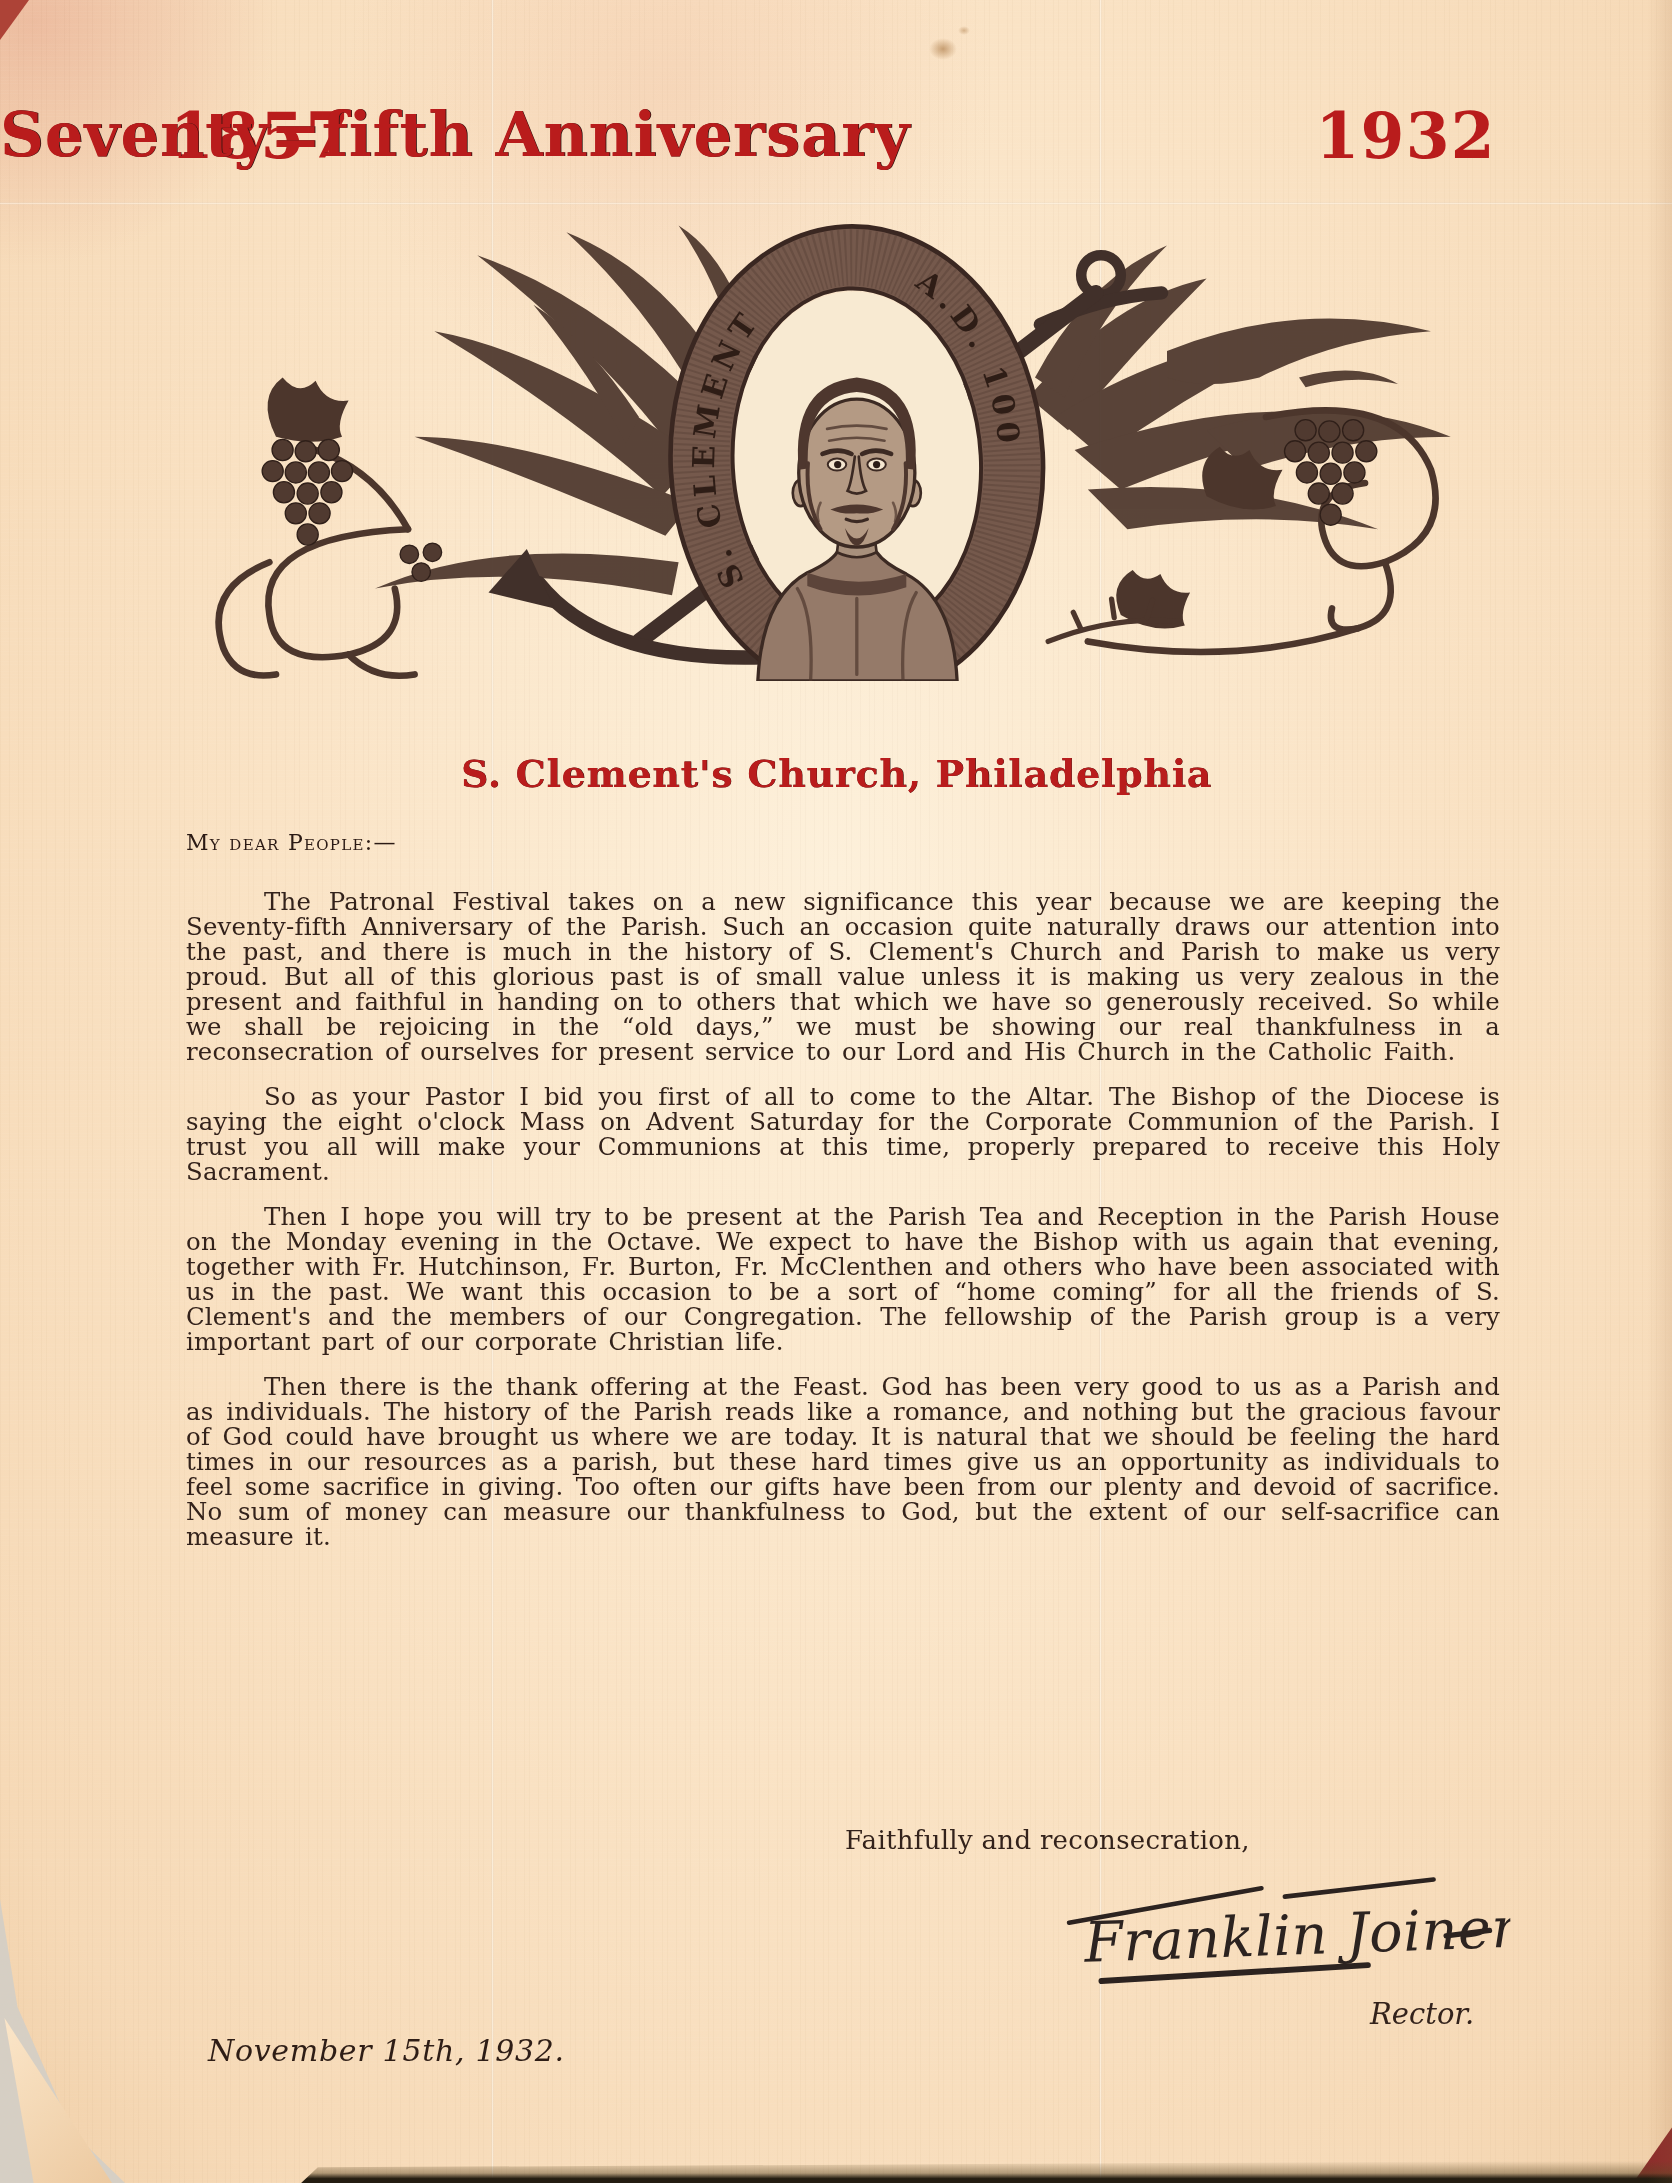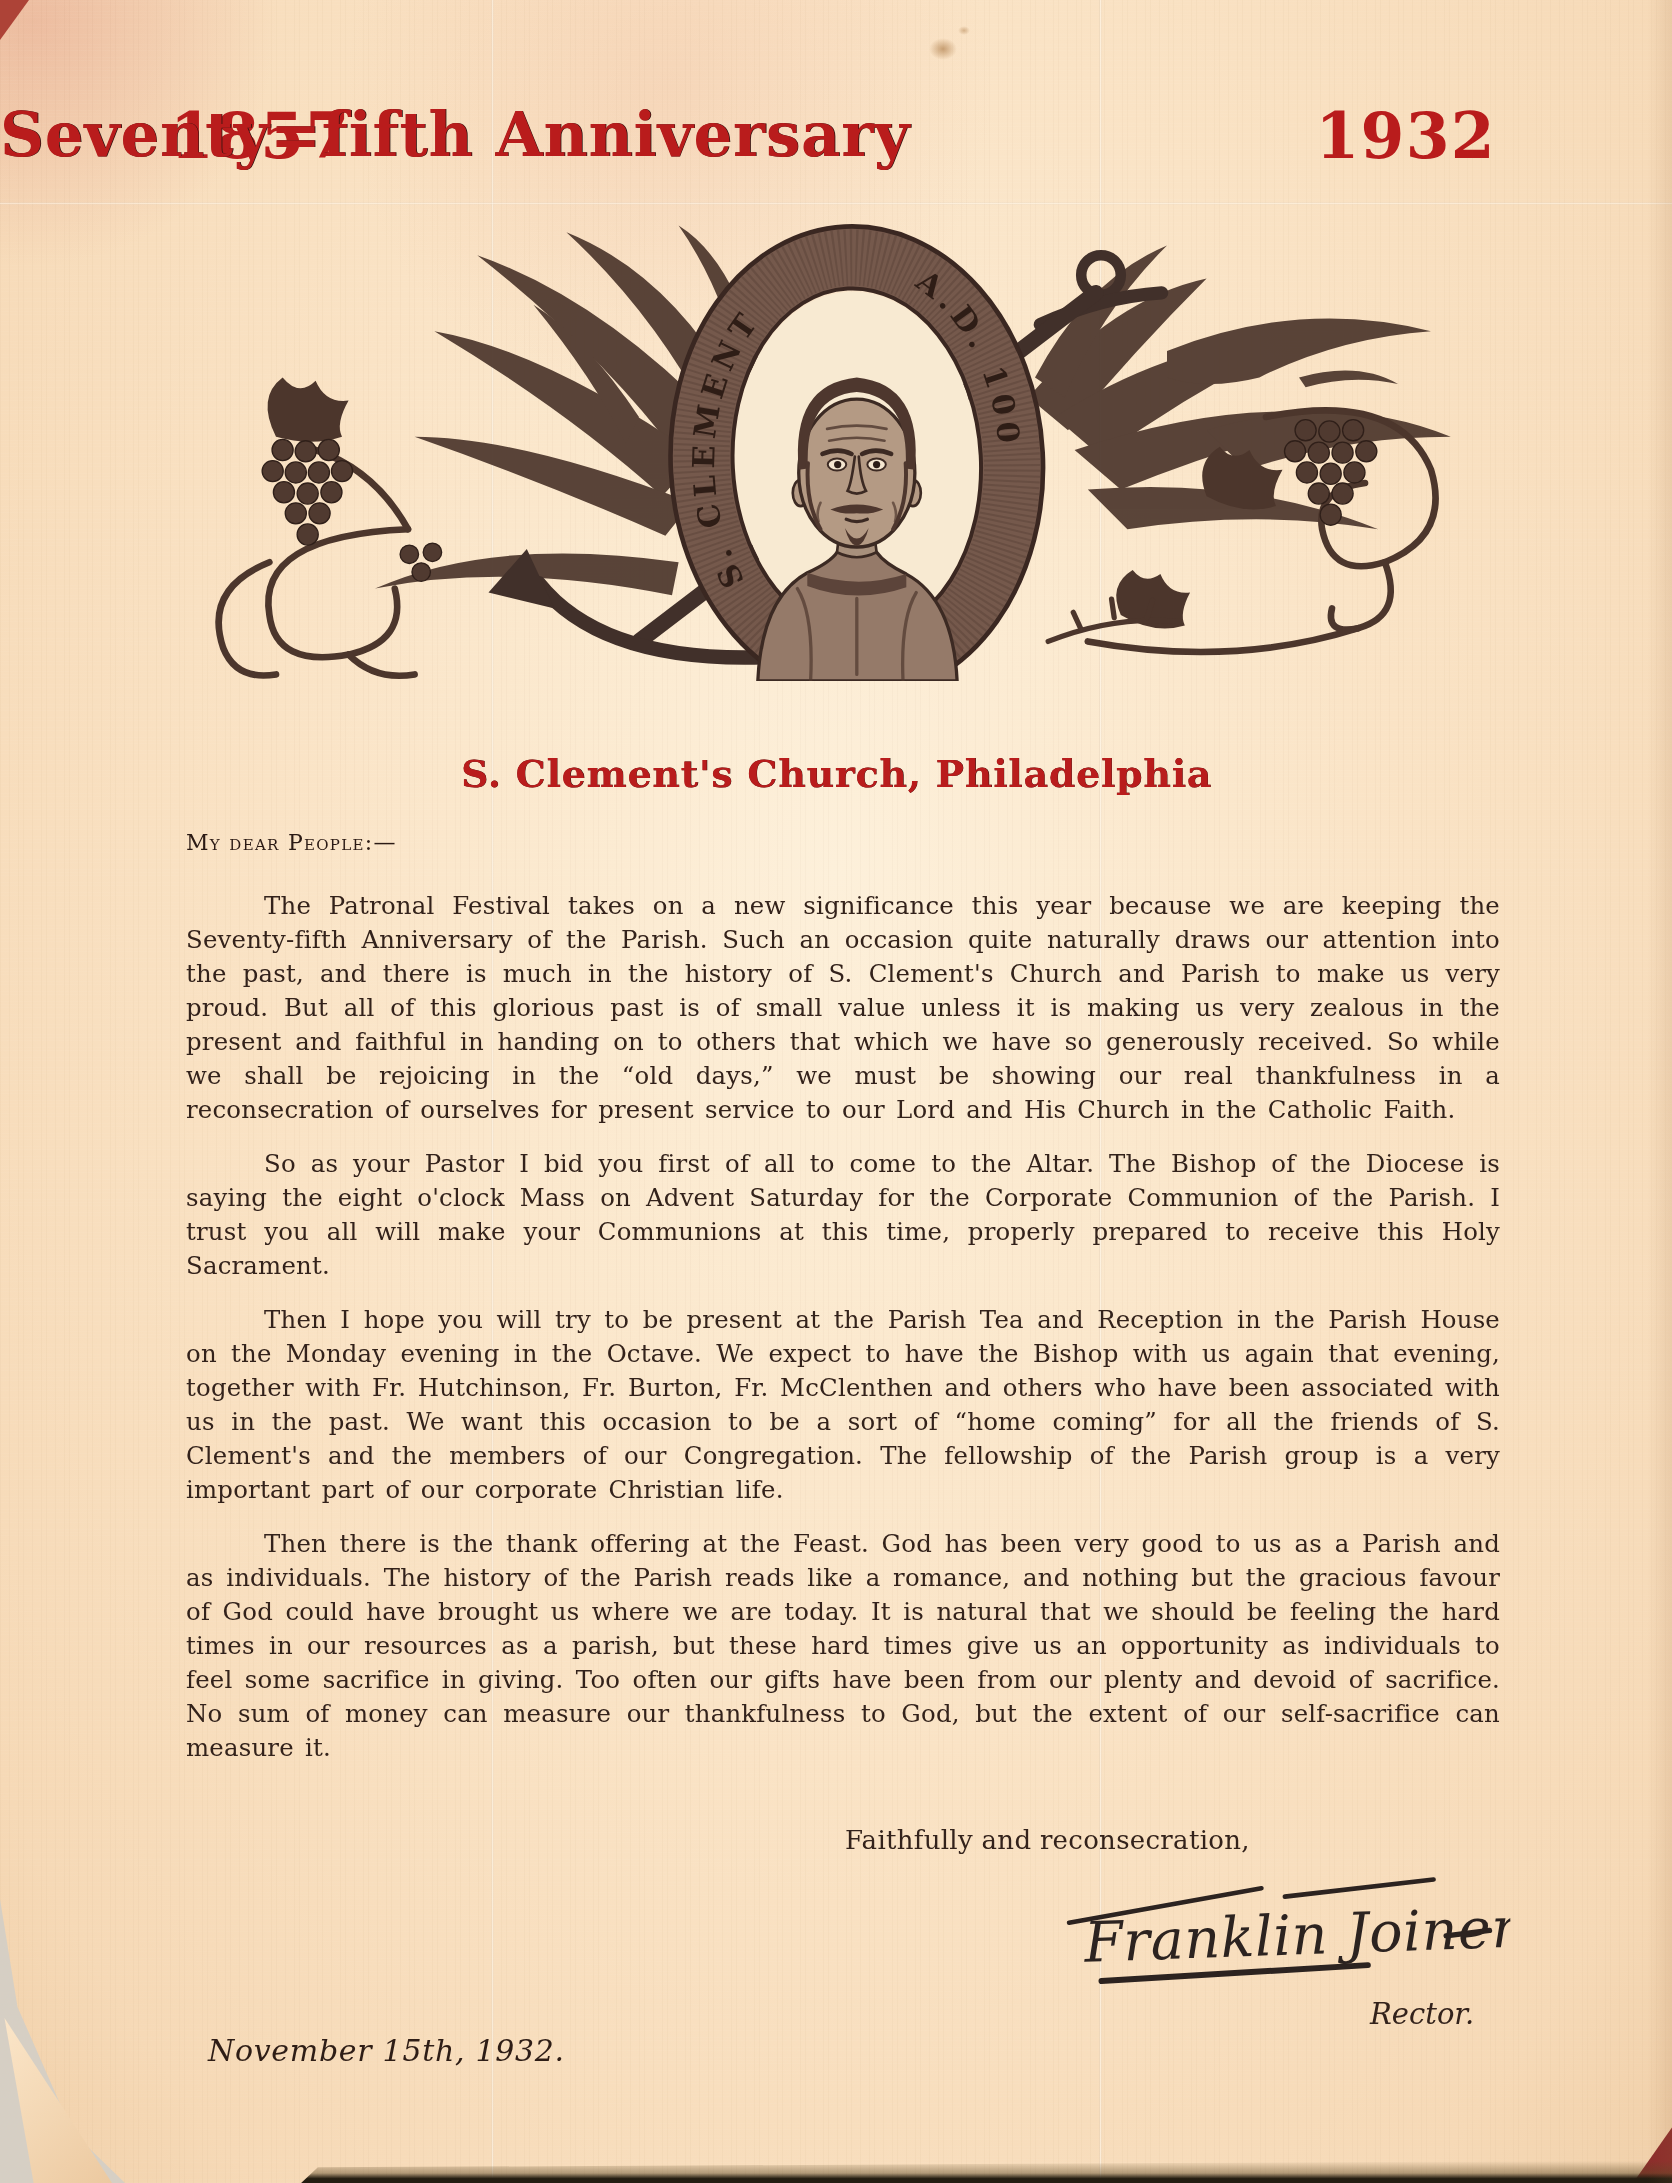--- a/index.html
+++ b/index.html
@@ -61,21 +61,21 @@
   }
   .emblem{position:absolute;left:177px;top:219px;width:1320px;height:462px;}
 
   .content{
     position:absolute;left:186px;top:830px;width:1314px;color:#33221b;
   }
   .salutation{
     font-variant:small-caps;font-size:22px;letter-spacing:1.3px;margin:0 0 34px 0;color:#2b1a14;
   }
   .content p{
-    font-size:24.4px;line-height:34px;margin:0 0 20px 0;
+    font-size:24.4px;line-height:25px;margin:0 0 20px 0;
     text-align:justify;text-indent:78px;
     letter-spacing:0.2px;word-spacing:3.3px;
   }
   .closing{
     position:absolute;left:845px;top:1825px;font-size:26px;color:#33221b;letter-spacing:0.3px;
   }
   .signature{position:absolute;left:1062px;top:1874px;width:449px;height:139px;transform:rotate(-2deg);}
   .rector{
     position:absolute;left:1370px;top:1997px;font-size:29px;font-style:italic;color:#33221b;text-align:right;
   }

